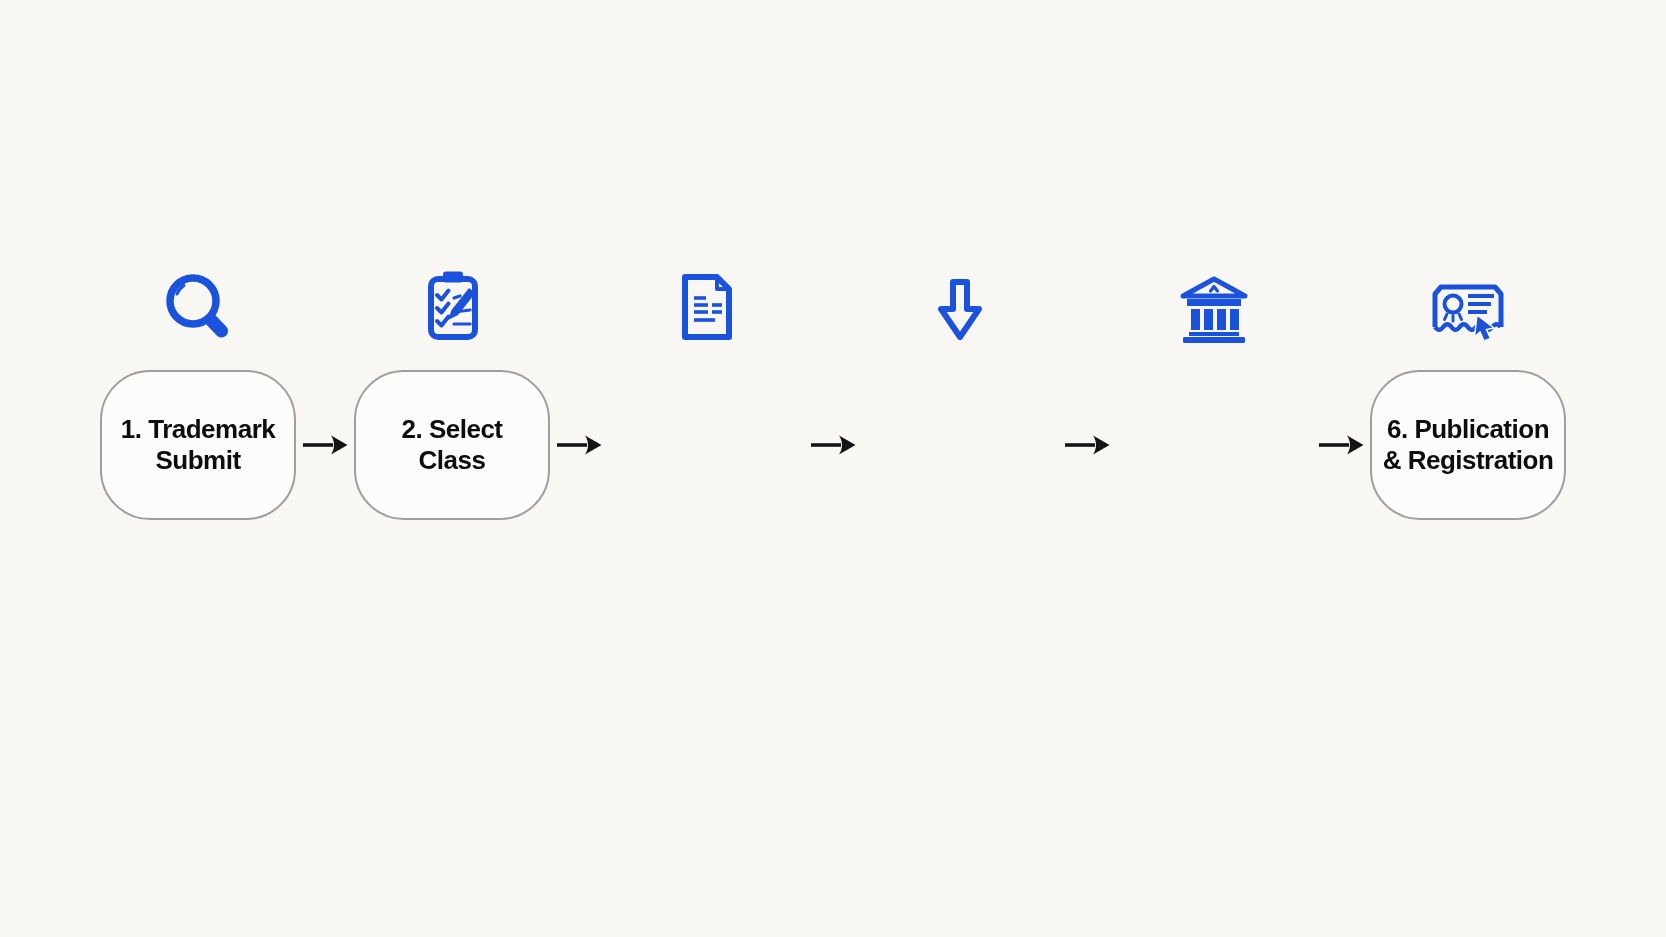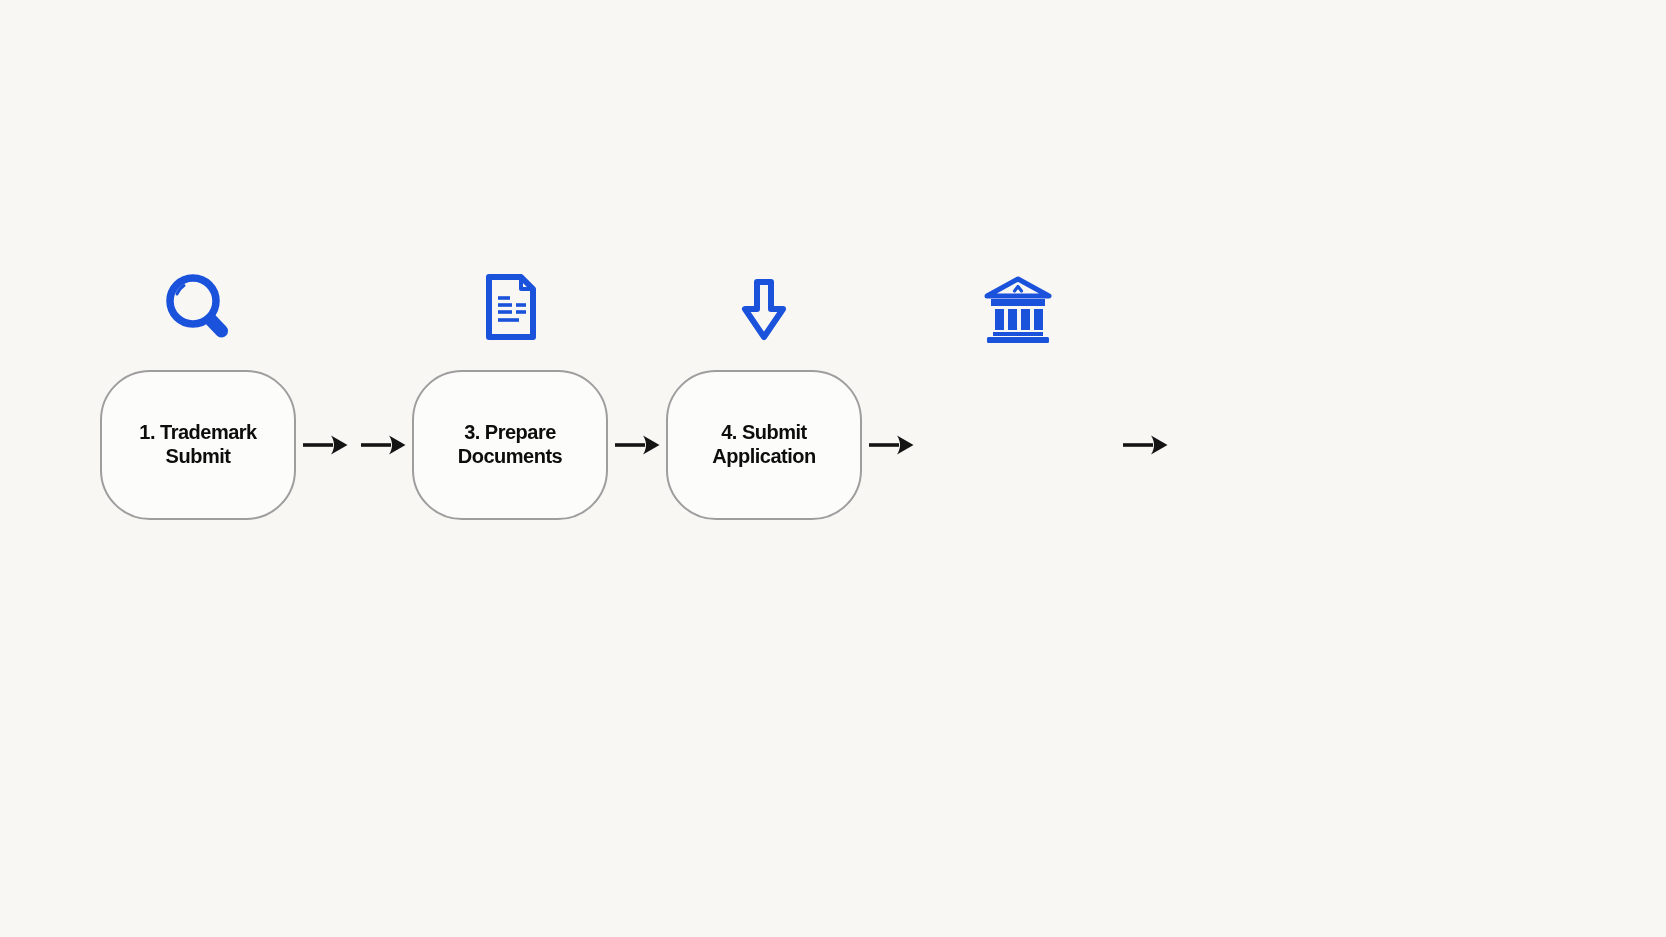--- a/index.html
+++ b/index.html
@@ -44,21 +44,21 @@
     background: var(--box-bg, #fcfcfb);
     border: 2px solid var(--box-border, #9e9e9e);
     border-radius: 50px;
     display: flex;
     flex-direction: column;
     justify-content: center;
     align-items: center;
     text-align: center;
   }
   .step-label {
-    font-size: 20px;
+    font-size: 26px;
     font-weight: bold;
     letter-spacing: -0.5px;
     line-height: 1.18;
     color: var(--text-color, #0d0d0d);
     white-space: nowrap;
   }
   .connector {
     width: 58px;
     margin-top: 175px;
     display: flex;
@@ -84,20 +84,39 @@
     </div>
   </div>
 
   <div class="connector">
     <svg width="46" height="24" viewBox="0 0 46 24">
       <line x1="1" y1="12" x2="31" y2="12" stroke="var(--arrow)" stroke-width="3.6"></line>
       <path d="M29 2.5 L45.5 12 L29 21.5 C33 15.5 33 8.5 29 2.5 Z" fill="var(--arrow)"></path>
     </svg>
   </div>
 
+  <div class="step">
+    <div class="step-icon">
+    <svg width="62" height="74" viewBox="0 0 62 74">
+      <rect x="10" y="10" width="44" height="58" rx="7" fill="none" stroke="var(--accent)" stroke-width="6"></rect>
+      <rect x="22" y="2.5" width="20" height="11" rx="3" fill="var(--accent)"></rect>
+      <path d="M16 26 l4.5 4.5 l7 -9" fill="none" stroke="var(--accent)" stroke-width="4" stroke-linecap="round" stroke-linejoin="round"></path>
+      <path d="M16 39 l4.5 4.5 l7 -9" fill="none" stroke="var(--accent)" stroke-width="4" stroke-linecap="round" stroke-linejoin="round"></path>
+      <path d="M16 52 l4.5 4.5 l7 -9" fill="none" stroke="var(--accent)" stroke-width="4" stroke-linecap="round" stroke-linejoin="round"></path>
+      <line x1="33" y1="29" x2="39" y2="27" stroke="var(--accent)" stroke-width="3.2" stroke-linecap="round"></line>
+      <line x1="33" y1="43" x2="49" y2="41" stroke="var(--accent)" stroke-width="3.2" stroke-linecap="round"></line>
+      <line x1="33" y1="55" x2="49" y2="55" stroke="var(--accent)" stroke-width="3.2" stroke-linecap="round"></line>
+      <path d="M27 51 l3.5 -10 L48 19 l6.5 5 L37 46 l-10 5 z" fill="var(--accent)"></path>
+    </svg>
+      </div>
+    <div class="step-box">
+      <div class="step-label line1">2. Select</div>
+      <div class="step-label line2">Class</div>
+    </div>
+  </div>
 
   <div class="connector">
     <svg width="46" height="24" viewBox="0 0 46 24">
       <line x1="1" y1="12" x2="31" y2="12" stroke="var(--arrow)" stroke-width="3.6"></line>
       <path d="M29 2.5 L45.5 12 L29 21.5 C33 15.5 33 8.5 29 2.5 Z" fill="var(--arrow)"></path>
     </svg>
   </div>
 
   <div class="step">
     <div class="step-icon">
@@ -105,43 +124,35 @@
       <path d="M8 4 h32 l12 12 v48 h-44 z" fill="none" stroke="var(--accent)" stroke-width="6" stroke-linejoin="round"></path>
       <path d="M40 4 v12 h12" fill="none" stroke="var(--accent)" stroke-width="4" stroke-linejoin="round"></path>
       <line x1="17" y1="25" x2="29" y2="25" stroke="var(--accent)" stroke-width="3.6"></line>
       <line x1="17" y1="32" x2="31" y2="32" stroke="var(--accent)" stroke-width="3.6"></line>
       <line x1="35" y1="32" x2="45" y2="32" stroke="var(--accent)" stroke-width="3.6"></line>
       <line x1="17" y1="39" x2="31" y2="39" stroke="var(--accent)" stroke-width="3.6"></line>
       <line x1="35" y1="39" x2="45" y2="39" stroke="var(--accent)" stroke-width="3.6"></line>
       <line x1="17" y1="47" x2="38" y2="47" stroke="var(--accent)" stroke-width="3.6"></line>
     </svg>
       </div>
-    <div class="step-box">
-      <div class="step-label line1">3. Prepare</div>
-      <div class="step-label line2">Documents</div>
-    </div>
   </div>
 
   <div class="connector">
     <svg width="46" height="24" viewBox="0 0 46 24">
       <line x1="1" y1="12" x2="31" y2="12" stroke="var(--arrow)" stroke-width="3.6"></line>
       <path d="M29 2.5 L45.5 12 L29 21.5 C33 15.5 33 8.5 29 2.5 Z" fill="var(--arrow)"></path>
     </svg>
   </div>
 
   <div class="step">
     <div class="step-icon">
     <svg width="56" height="66" viewBox="0 0 56 66">
       <path d="M21 5 h14 v27 h12 L28 60 L9 32 h12 z" fill="none" stroke="var(--accent)" stroke-width="6" stroke-linejoin="round"></path>
     </svg>
       </div>
-    <div class="step-box">
-      <div class="step-label line1">4. Submit</div>
-      <div class="step-label line2">Application</div>
-    </div>
   </div>
 
   <div class="connector">
     <svg width="46" height="24" viewBox="0 0 46 24">
       <line x1="1" y1="12" x2="31" y2="12" stroke="var(--arrow)" stroke-width="3.6"></line>
       <path d="M29 2.5 L45.5 12 L29 21.5 C33 15.5 33 8.5 29 2.5 Z" fill="var(--arrow)"></path>
     </svg>
   </div>
 
   <div class="step">
@@ -160,13 +171,31 @@
       </div>
   </div>
 
   <div class="connector">
     <svg width="46" height="24" viewBox="0 0 46 24">
       <line x1="1" y1="12" x2="31" y2="12" stroke="var(--arrow)" stroke-width="3.6"></line>
       <path d="M29 2.5 L45.5 12 L29 21.5 C33 15.5 33 8.5 29 2.5 Z" fill="var(--arrow)"></path>
     </svg>
   </div>
 
+  <div class="step">
+    <div class="step-icon">
+    <svg width="78" height="62" viewBox="0 0 78 62">
+      <path d="M6 46 V13 l6 -7 h54 l6 7 v33" fill="none" stroke="var(--accent)" stroke-width="5" stroke-linejoin="round"></path>
+      <path d="M6 46 q4.1 5.5 8.2 0 t8.2 0 t8.2 0 t8.2 0 t8.2 0 t8.2 0 t8.2 0 t8.2 0" fill="none" stroke="var(--accent)" stroke-width="4.5"></path>
+      <circle cx="24" cy="23" r="8.5" fill="none" stroke="var(--accent)" stroke-width="4"></circle>
+      <path d="M18 33 l-2.5 5.5 M24 34.5 v5.5 M30 33 l2.5 5.5" fill="none" stroke="var(--accent)" stroke-width="3" stroke-linecap="round"></path>
+      <line x1="39" y1="15" x2="65" y2="15" stroke="var(--accent)" stroke-width="4"></line>
+      <line x1="39" y1="23" x2="62" y2="23" stroke="var(--accent)" stroke-width="4"></line>
+      <line x1="39" y1="31" x2="58" y2="31" stroke="var(--accent)" stroke-width="4"></line>
+      <path d="M48 34 l17 13 -7.5 1.5 4 9 -6.5 2.5 -4 -9 -5.5 5 z" fill="var(--accent)" stroke="var(--page-bg)" stroke-width="1.5"></path>
+    </svg>
+      </div>
+    <div class="step-box">
+      <div class="step-label line1">6. Publication</div>
+      <div class="step-label line2">&amp; Registration</div>
+    </div>
+  </div>
 </div>
 
 </body></html>

